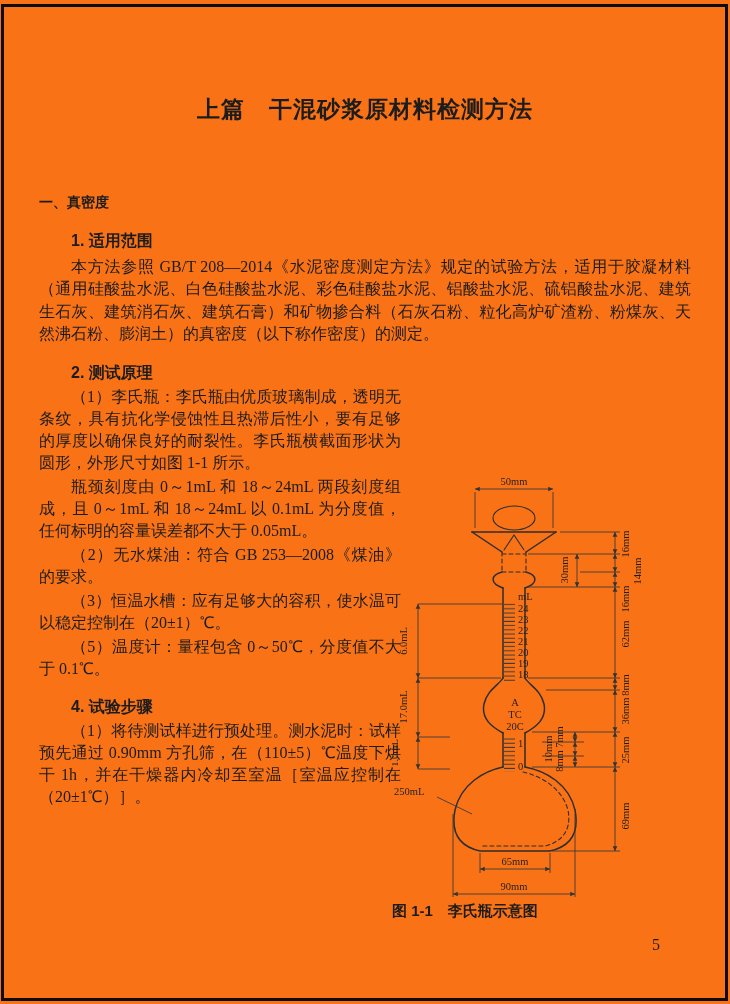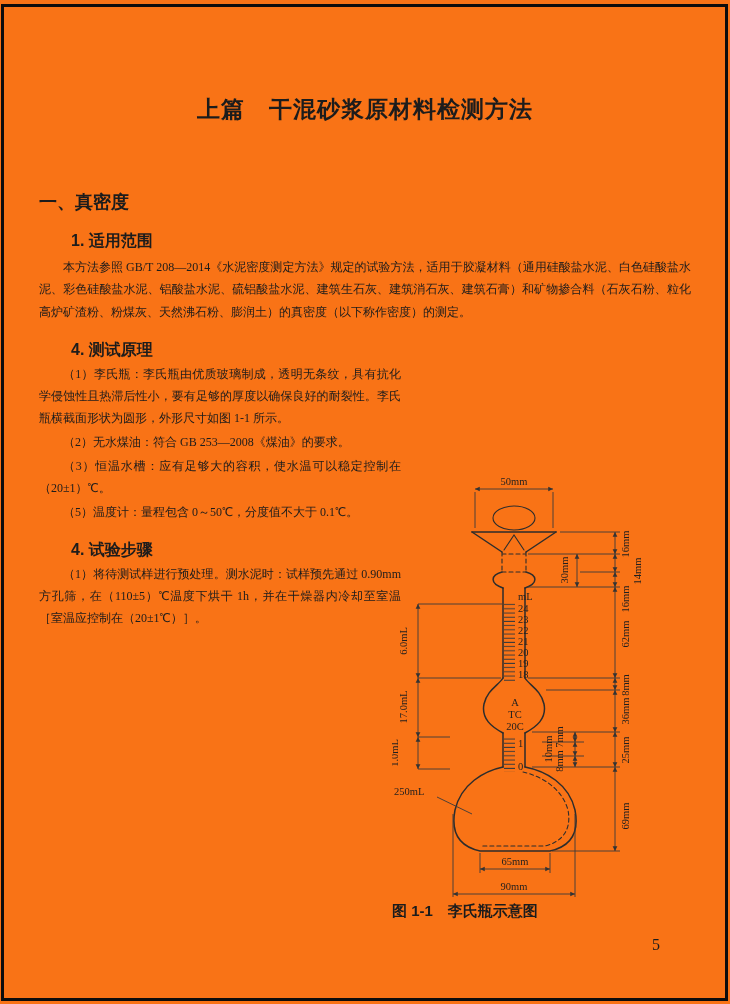--- a/index.html
+++ b/index.html
@@ -3,24 +3,24 @@
 <meta charset="utf-8">
 <style>
   html,body{margin:0;padding:0;background:#d8d8d8;}
   .page{position:relative;width:730px;height:1004px;background:#f97316;margin:0 auto;
         font-family:"Liberation Serif",serif;color:#1c1c1c;overflow:hidden;}
   .frame{position:absolute;top:4px;left:1px;right:2px;bottom:3px;border:3px solid #0d0d0d;}
   .content{position:absolute;left:39px;top:0;width:652px;}
   .doc-title{margin:94px 0 0 0;text-align:center;font-family:"Liberation Sans",sans-serif;
              font-weight:700;font-size:23px;line-height:30px;letter-spacing:1px;}
   .sec-head{margin:66px 0 0 0;font-family:"Liberation Sans",sans-serif;font-weight:700;
-            font-size:18px;line-height:24px;}
+            font-size:14px;line-height:24px;}
   .sub-head{margin:16px 0 0 0;font-family:Liberation Sans, sans-serif;font-weight:700;
             font-size:16px;line-height:22px;text-indent:2em;}
-  .para{margin:4px 0 0 0;font-size:12px;line-height:22.4px;text-align:justify;text-indent:2em;}
+  .para{margin:4px 0 0 0;font-size:16px;line-height:22.4px;text-align:justify;text-indent:2em;}
   .narrow{width:362px;}
   .narrow .para{line-height:22px;margin-top:2px;}
   .figure{position:absolute;left:392px;top:464px;width:322px;height:474px;}
   .fig-caption{position:absolute;top:438px;left:0;width:272px;
                font-family:"Liberation Sans",sans-serif;font-weight:700;font-size:15px;}
   .page-num{position:absolute;left:652px;top:936px;font-size:16px;}
   
   .ln{stroke:#2d2d2d;stroke-width:1.5;fill:none;stroke-linecap:round;}
   .thin{stroke-width:1.1;}
   .dash{stroke-dasharray:4 3;stroke-width:1.1;}
@@ -34,25 +34,26 @@
 <div class="page">
   <div class="frame"></div>
 
   <div class="content">
     <div class="doc-title">上篇　干混砂浆原材料检测方法</div>
     <div class="sec-head">一、真密度</div>
 
     <div class="sub-head">1. 适用范围</div>
     <p class="para">本方法参照 GB/T 208—2014《水泥密度测定方法》规定的试验方法，适用于胶凝材料（通用硅酸盐水泥、白色硅酸盐水泥、彩色硅酸盐水泥、铝酸盐水泥、硫铝酸盐水泥、建筑生石灰、建筑消石灰、建筑石膏）和矿物掺合料（石灰石粉、粒化高炉矿渣粉、粉煤灰、天然沸石粉、膨润土）的真密度（以下称作密度）的测定。</p>
 
-    <div class="sub-head">4. 测试原理</div>
+    <div class="sub-head">2. 测试原理</div>
 
 
     <div class="narrow">
       <p class="para">（1）李氏瓶：李氏瓶由优质玻璃制成，透明无条纹，具有抗化学侵蚀性且热滞后性小，要有足够的厚度以确保良好的耐裂性。李氏瓶横截面形状为圆形，外形尺寸如图 1-1 所示。</p>
+      <p class="para">瓶颈刻度由 0～1mL 和 18～24mL 两段刻度组成，且 0～1mL 和 18～24mL 以 0.1mL 为分度值，任何标明的容量误差都不大于 0.05mL。</p>
       <p class="para">（2）无水煤油：符合 GB 253—2008《煤油》的要求。</p>
       <p class="para">（3）恒温水槽：应有足够大的容积，使水温可以稳定控制在（20±1）℃。</p>
       <p class="para">（5）温度计：量程包含 0～50℃，分度值不大于 0.1℃。</p>
       <div class="sub-head">4. 试验步骤</div>
       <p class="para">（1）将待测试样进行预处理。测水泥时：试样预先通过 0.90mm 方孔筛，在（110±5）℃温度下烘干 1h，并在干燥器内冷却至室温［室温应控制在（20±1℃）］。</p>
     </div>
   </div>
 
   <div class="figure">
     <svg width="322" height="474" viewBox="0 0 322 474">

